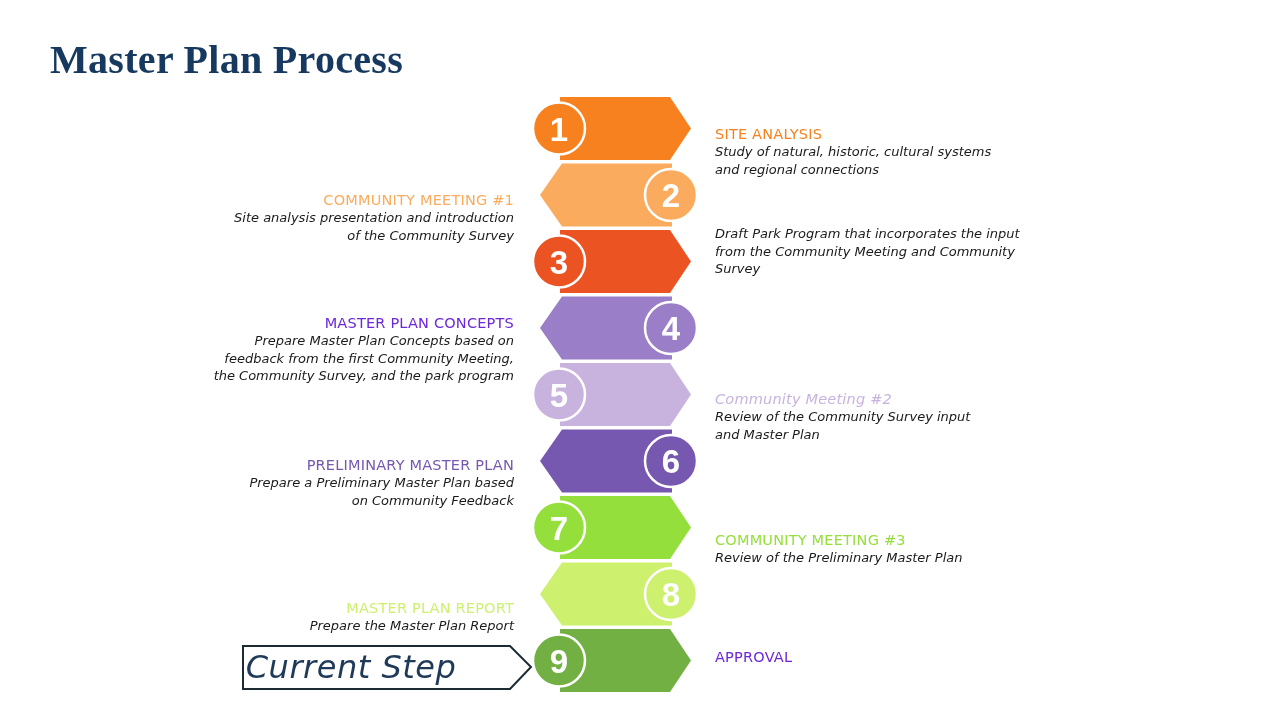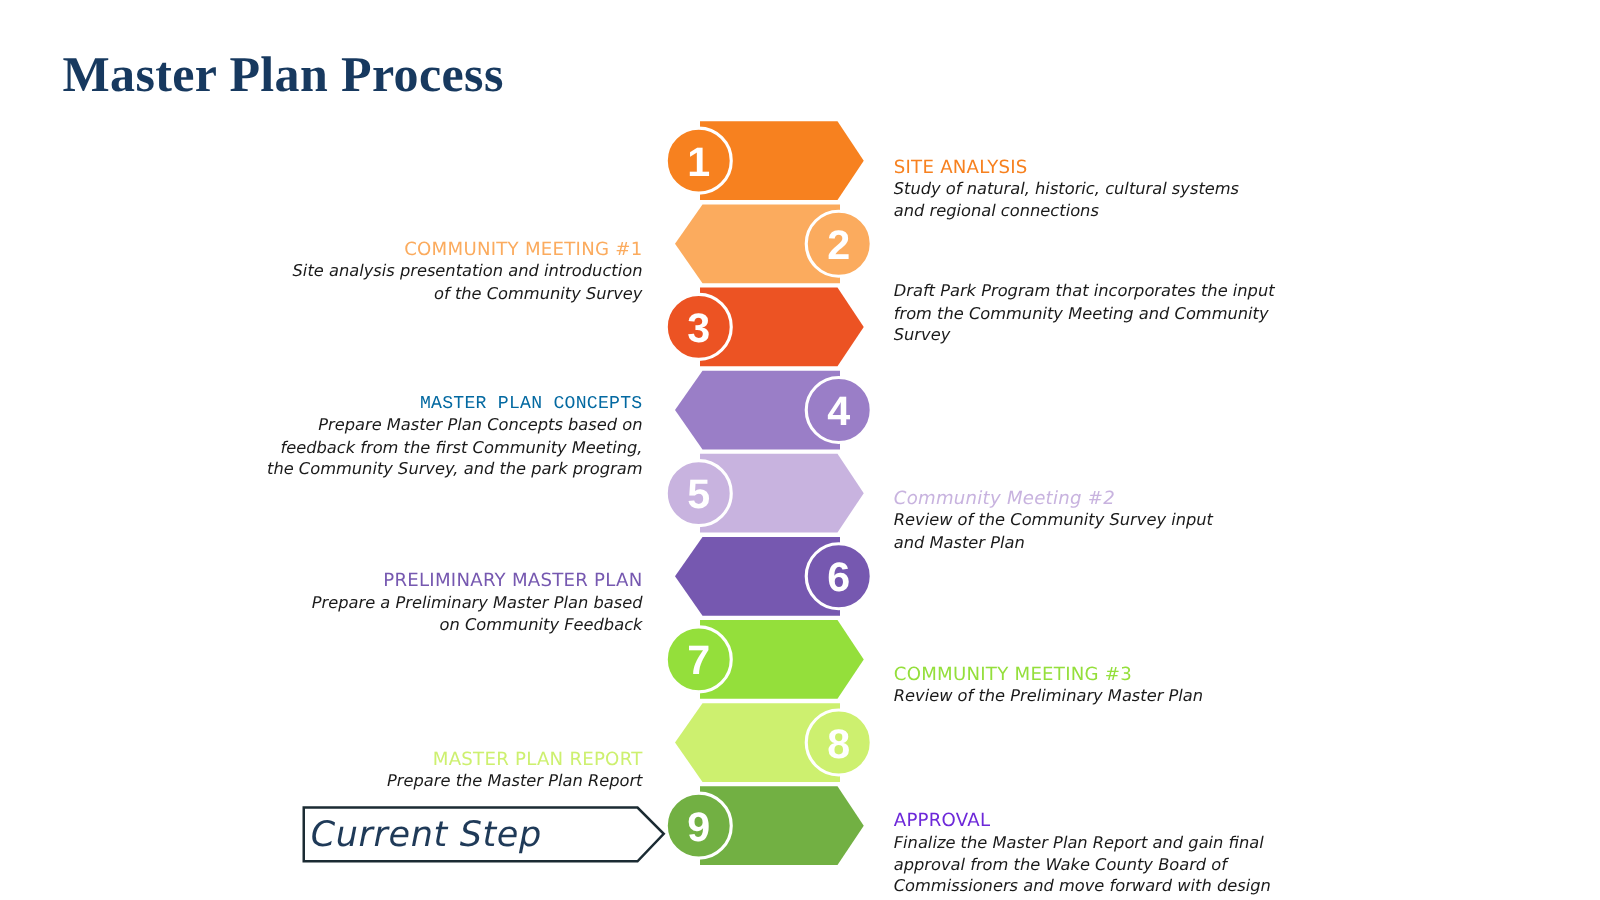--- a/index.html
+++ b/index.html
@@ -18,23 +18,23 @@
   .step-text.left { right:766px; text-align:right; }
   .step-title {
     font-family:"DejaVu Sans", sans-serif; font-size:14.5px; font-weight:normal;
     line-height:18px; letter-spacing:0.2px; white-space:nowrap;margin-top:25px;
   }
   .step-desc {
     font-family:"DejaVu Sans", sans-serif; font-style:italic; font-size:13px;
     line-height:17.5px; color:#1a1a1a; white-space:pre-line;
   }
   .current-label {
-    position:absolute; left:226px; top:645px; width:230px; height:44px;
+    position:absolute; left:236px; top:645px; width:230px; height:44px;
     display:flex; align-items:center; justify-content:center;
-    font-family:"DejaVu Sans", sans-serif; font-style:italic; font-size:28px;
+    font-family:"DejaVu Sans", sans-serif; font-style:italic; font-size:32px;
     color:#1f3a58; font-weight:normal; letter-spacing:0.5px;
     pointer-events:none;
   }
 </style>
 </head>
 <body>
 
 <h1 class="title">Master Plan Process</h1>
 
 <svg id="diagram" width="1280" height="720" viewBox="0 0 1280 720" xmlns="http://www.w3.org/2000/svg">
@@ -100,21 +100,21 @@
       <div class="step-title" style="color: rgb(251, 171, 94);">COMMUNITY MEETING #1</div>
       <div class="step-desc">Site analysis presentation and introduction
 of the Community Survey</div>
     </div>
     <div class="step-text right" style="top: 225px;">
       <div class="step-desc">Draft Park Program that incorporates the input
 from the Community Meeting and Community
 Survey</div>
     </div>
     <div class="step-text left" style="top: 289px;">
-      <div class="step-title" style="color: #0369a1; font-family: Liberation Mono, monospace;">MASTER PLAN CONCEPTS</div>
+      <div class="step-title" style="color: #6d28d9;">MASTER PLAN CONCEPTS</div>
       <div class="step-desc">Prepare Master Plan Concepts based on
 feedback from the first Community Meeting,
 the Community Survey, and the park program</div>
     </div>
     <div class="step-text right" style="top: 365px;">
       <div class="step-title" style="color: rgb(200, 179, 223); font-style: italic;">Community Meeting #2</div>
       <div class="step-desc">Review of the Community Survey input
 and Master Plan</div>
     </div>
     <div class="step-text left" style="top: 431px;">
@@ -125,17 +125,14 @@
     <div class="step-text right" style="top: 506px;">
       <div class="step-title" style="color: rgb(148, 223, 59);">COMMUNITY MEETING #3</div>
       <div class="step-desc">Review of the Preliminary Master Plan</div>
     </div>
     <div class="step-text left" style="top: 574px;">
       <div class="step-title" style="color: rgb(205, 240, 111);">MASTER PLAN REPORT</div>
       <div class="step-desc">Prepare the Master Plan Report</div>
     </div>
     <div class="step-text right" style="top: 623px;">
       <div class="step-title" style="color: #6d28d9;">APPROVAL</div>
-      <div class="step-desc">Finalize the Master Plan Report and gain final
-approval from the Wake County Board of
-Commissioners and move forward with design</div>
     </div>
   </div>
 
 </body></html>

